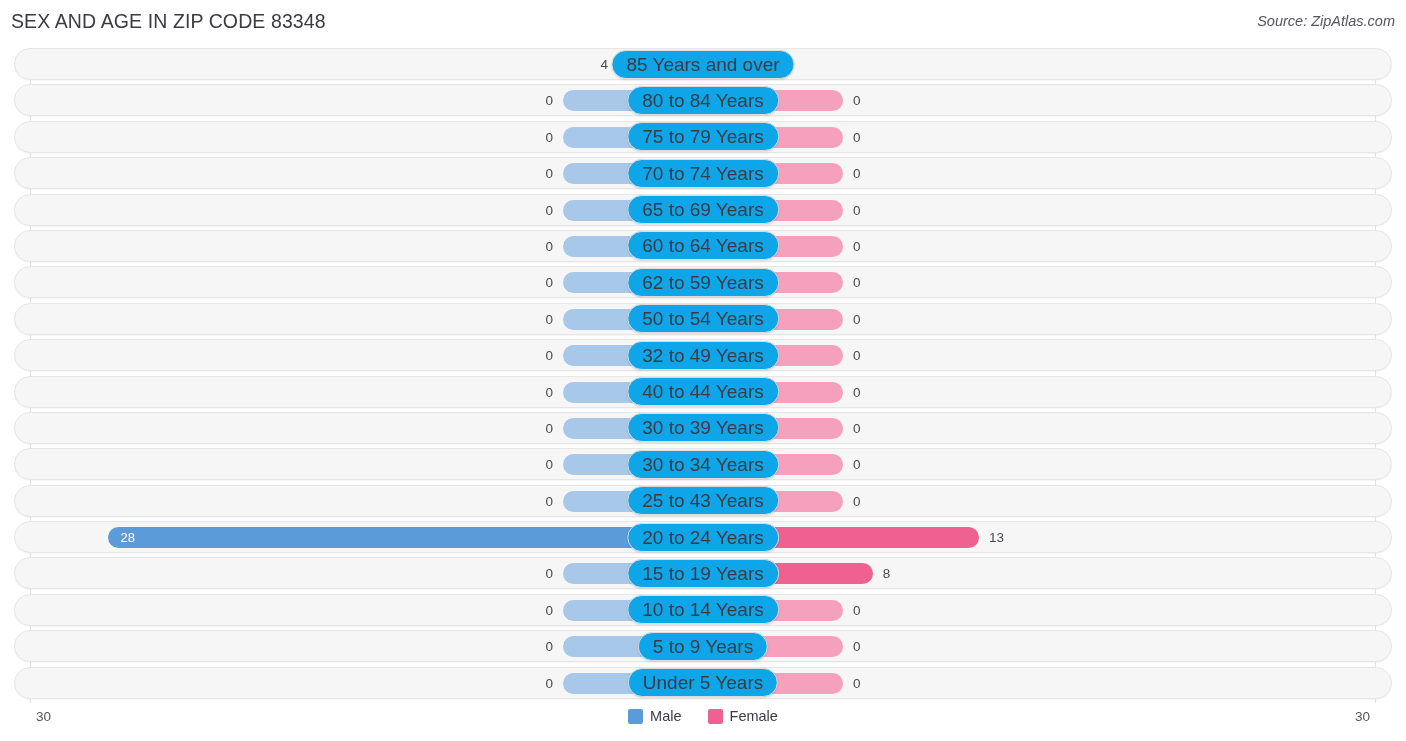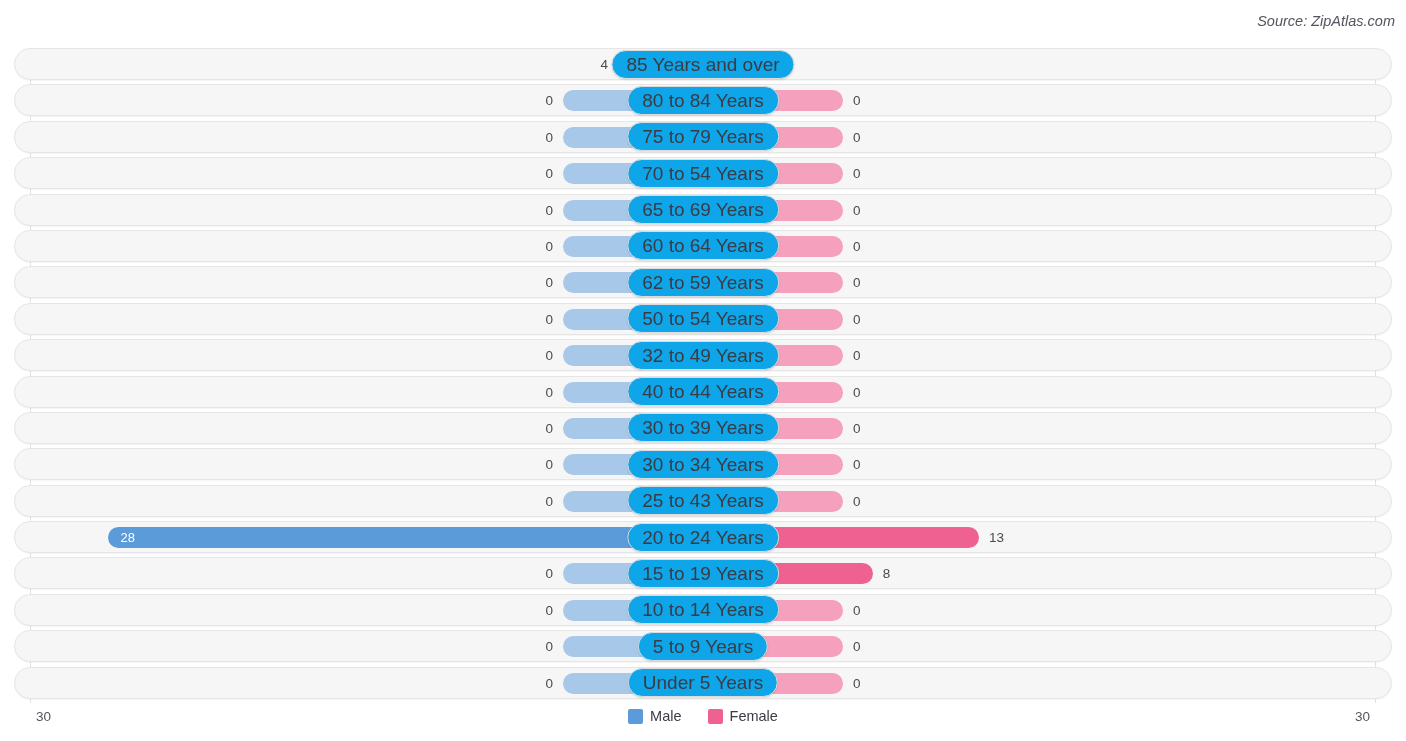--- a/index.html
+++ b/index.html
@@ -185,20 +185,21 @@
     border-radius: 2px;
     display: inline-block;
   }
 </style>
 </head>
 <body>
 
 <div class="page">
 
   <div class="header">
+    <div class="chart-title">SEX AND AGE IN ZIP CODE 83348</div>
     <div class="source">Source: ZipAtlas.com</div>
   </div>
 
   <div class="plot">
     <div class="axis-line left"></div>
     <div class="axis-line right"></div>
     <div class="rows" id="rows">
         <div class="row">
           <div class="track"></div>
           <div class="bar male" style="width: 84.9333px;"></div>
@@ -222,21 +223,21 @@
           <div class="val male" style="right: 853px;">0</div>
           <div class="val female" style="left: 853px;">0</div>
           <div class="pill">75 to 79 Years</div>
         </div>
         <div class="row">
           <div class="track"></div>
           <div class="bar male" style="width: 140px;"></div>
           <div class="bar female" style="width: 140px;"></div>
           <div class="val male" style="right: 853px;">0</div>
           <div class="val female" style="left: 853px;">0</div>
-          <div class="pill">70 to 54 Years</div>
+          <div class="pill">70 to 74 Years</div>
         </div>
         <div class="row">
           <div class="track"></div>
           <div class="bar male" style="width: 140px;"></div>
           <div class="bar female" style="width: 140px;"></div>
           <div class="val male" style="right: 853px;">0</div>
           <div class="val female" style="left: 853px;">0</div>
           <div class="pill">65 to 69 Years</div>
         </div>
         <div class="row">

